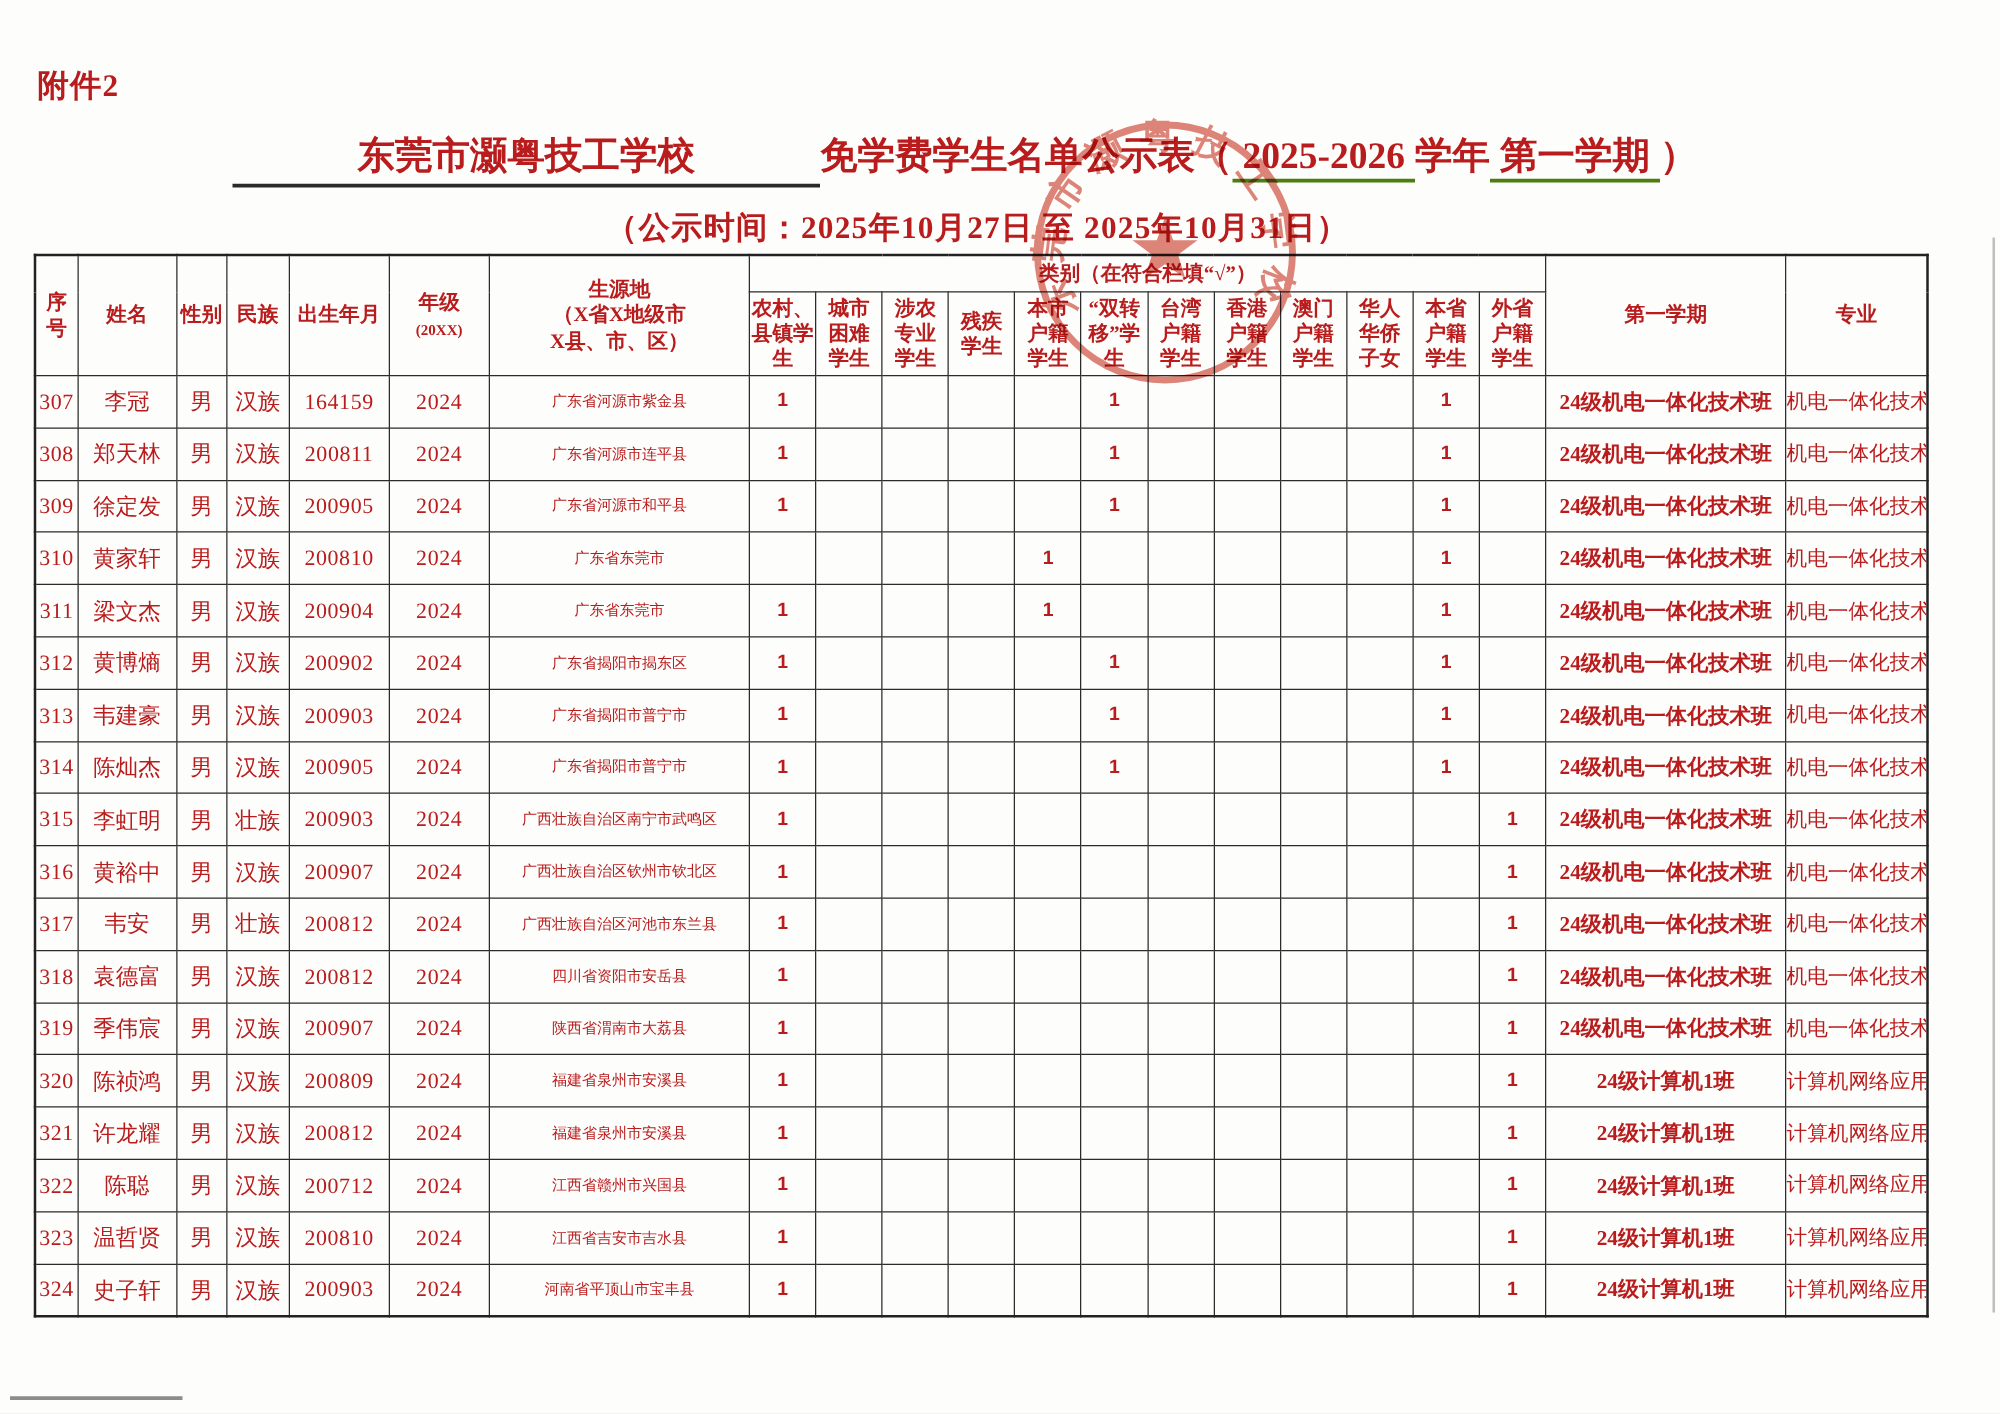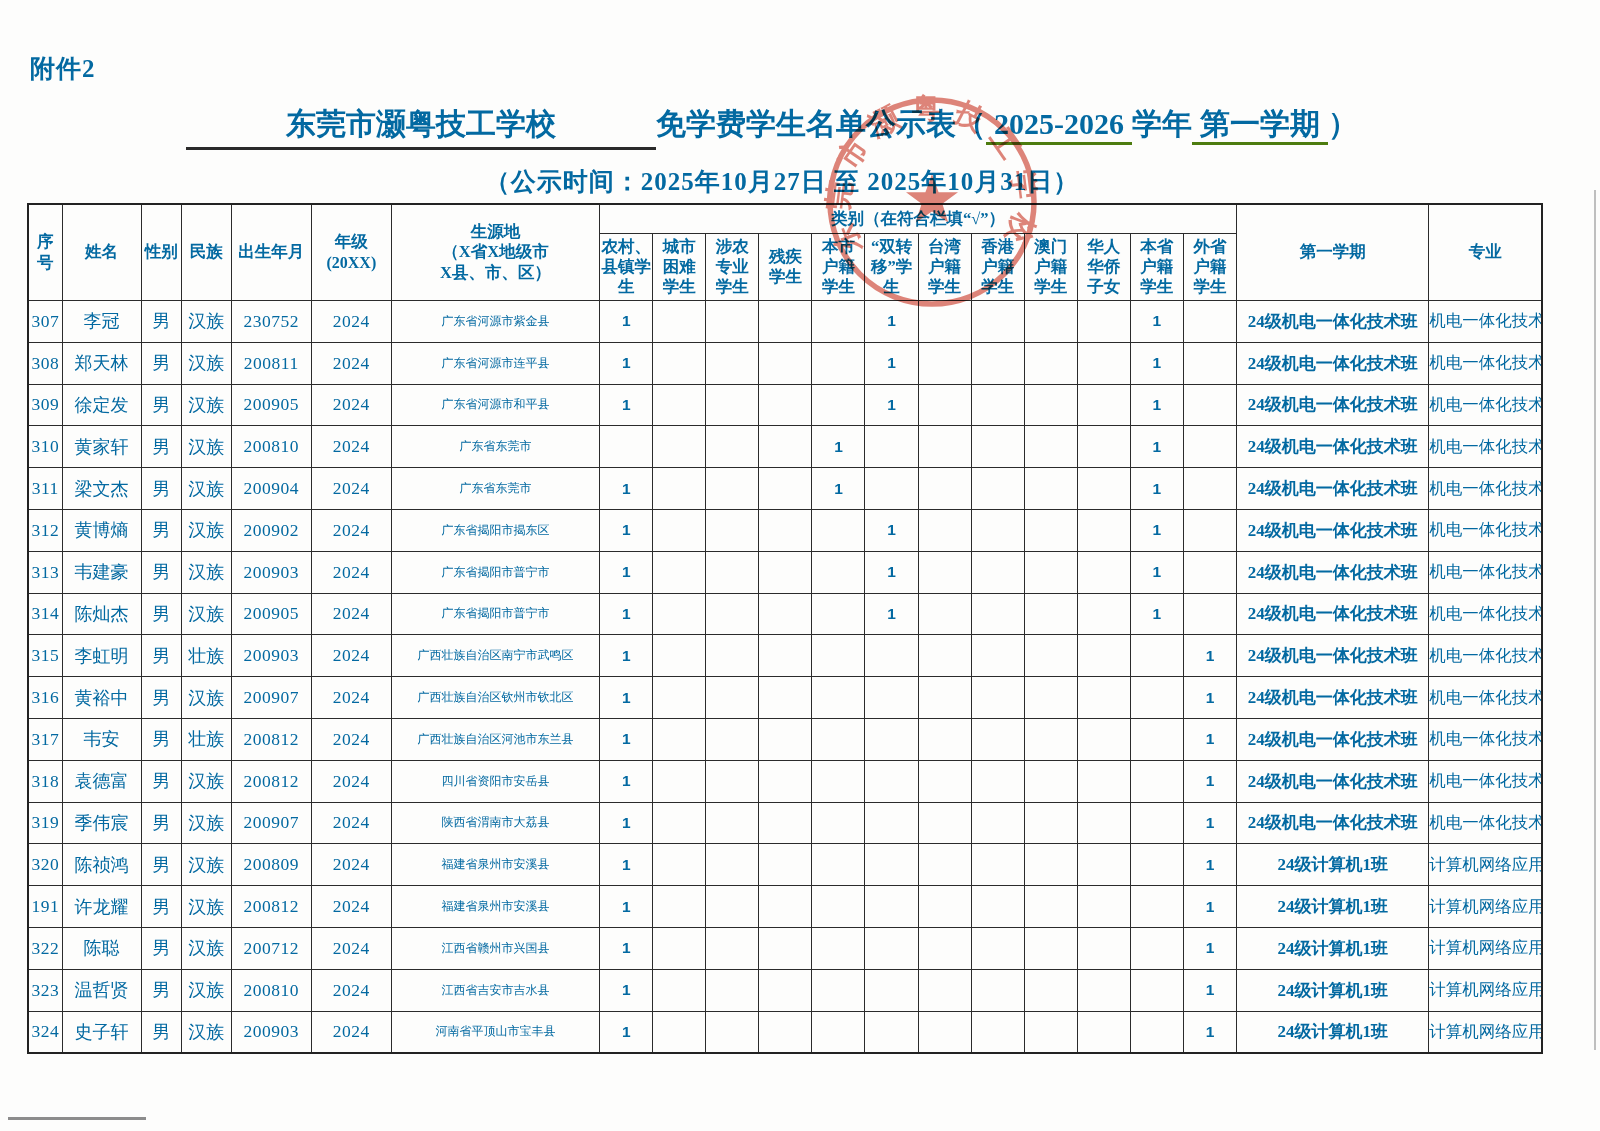--- a/index.html
+++ b/index.html
@@ -1,31 +1,31 @@
 <!DOCTYPE html>
 <html><head>
 <meta charset="utf-8">
 <style>
   html,body{margin:0;padding:0;background:#e8e8e8;}
   .page{position:relative;width:1600px;height:1131px;background:#fdfdfc;overflow:hidden;
-        font-family:"Liberation Serif","DejaVu Serif",serif;color:#0369a1;}
+        font-family:"Liberation Serif","DejaVu Serif",serif;color:#b91c1c;}
   .attachment{position:absolute;left:30px;top:52px;font-size:25px;font-weight:bold;letter-spacing:1px;}
   .title-line{position:absolute;left:0;top:104px;width:100%;text-align:center;font-size:30px;
               font-weight:bold;white-space:nowrap;transform:translateX(-28px);}
   .blank-school{display:inline-block;border-bottom:3px solid #2a2a2a;padding:0 100px 2px 100px;}
   .u{border-bottom:3px solid #4d7c0f;padding:0 8px 2px 8px;}
   .subtitle{position:absolute;left:0;top:165px;width:100%;text-align:center;font-size:25px;
             font-weight:bold;letter-spacing:1px;transform:translateX(-18px);}
   table{position:absolute;left:27px;top:203px;width:1516px;border-collapse:collapse;
         table-layout:fixed;border:2.5px solid #222;}
   th,td{border:1.7px solid #2b2b2b;padding:0;text-align:center;vertical-align:middle;overflow:hidden;}
   thead th{font-weight:bold;font-size:16.5px;line-height:1.22;white-space:pre-line;}
   tr.h1 th{height:28px;}
   tr.h2 th{height:66px;}
-  .grade-sub{font-size:16px;font-weight:bold;}
+  .grade-sub{font-size:12px;font-weight:bold;}
   tbody tr{height:41.8px;}
   tbody td{font-size:18px;}
   tbody td.c0,tbody td.c4,tbody td.c5{font-size:17.5px;letter-spacing:.5px;}
   tbody td.c6{font-size:12px;white-space:nowrap;}
   tbody td.c7,tbody td.c8,tbody td.c9,tbody td.c10,tbody td.c11,tbody td.c12,tbody td.c13,
   tbody td.c14,tbody td.c15,tbody td.c16,tbody td.c17,tbody td.c18
       {font-family:"Liberation Sans","DejaVu Sans",sans-serif;font-weight:bold;font-size:15.5px;}
   tbody td.c19{font-size:17px;font-weight:600;white-space:nowrap;text-align:center;}
   tbody td.c20{font-size:16.5px;white-space:nowrap;}
   .stamp{position:absolute;left:818px;top:88px;width:228px;height:228px;opacity:.62;
@@ -121,21 +121,21 @@
 户籍
 学生</th>
       </tr>
     </thead>
     <tbody>
         <tr>
           <td class="c0">307</td>
           <td class="c1">李冠</td>
           <td class="c2">男</td>
           <td class="c3">汉族</td>
-          <td class="c4">230752</td>
+          <td class="c4">164159</td>
           <td class="c5">2024</td>
           <td class="c6">广东省河源市紫金县</td>
           <td class="c7">1</td>
           <td class="c8"></td>
           <td class="c9"></td>
           <td class="c10"></td>
           <td class="c11"></td>
           <td class="c12">1</td>
           <td class="c13"></td>
           <td class="c14"></td>
@@ -439,21 +439,21 @@
           <td class="c13"></td>
           <td class="c14"></td>
           <td class="c15"></td>
           <td class="c16"></td>
           <td class="c17"></td>
           <td class="c18">1</td>
           <td class="c19">24级计算机1班</td>
           <td class="c20">计算机网络应用</td>
         </tr>
         <tr>
-          <td class="c0">191</td>
+          <td class="c0">321</td>
           <td class="c1">许龙耀</td>
           <td class="c2">男</td>
           <td class="c3">汉族</td>
           <td class="c4">200812</td>
           <td class="c5">2024</td>
           <td class="c6">福建省泉州市安溪县</td>
           <td class="c7">1</td>
           <td class="c8"></td>
           <td class="c9"></td>
           <td class="c10"></td>

